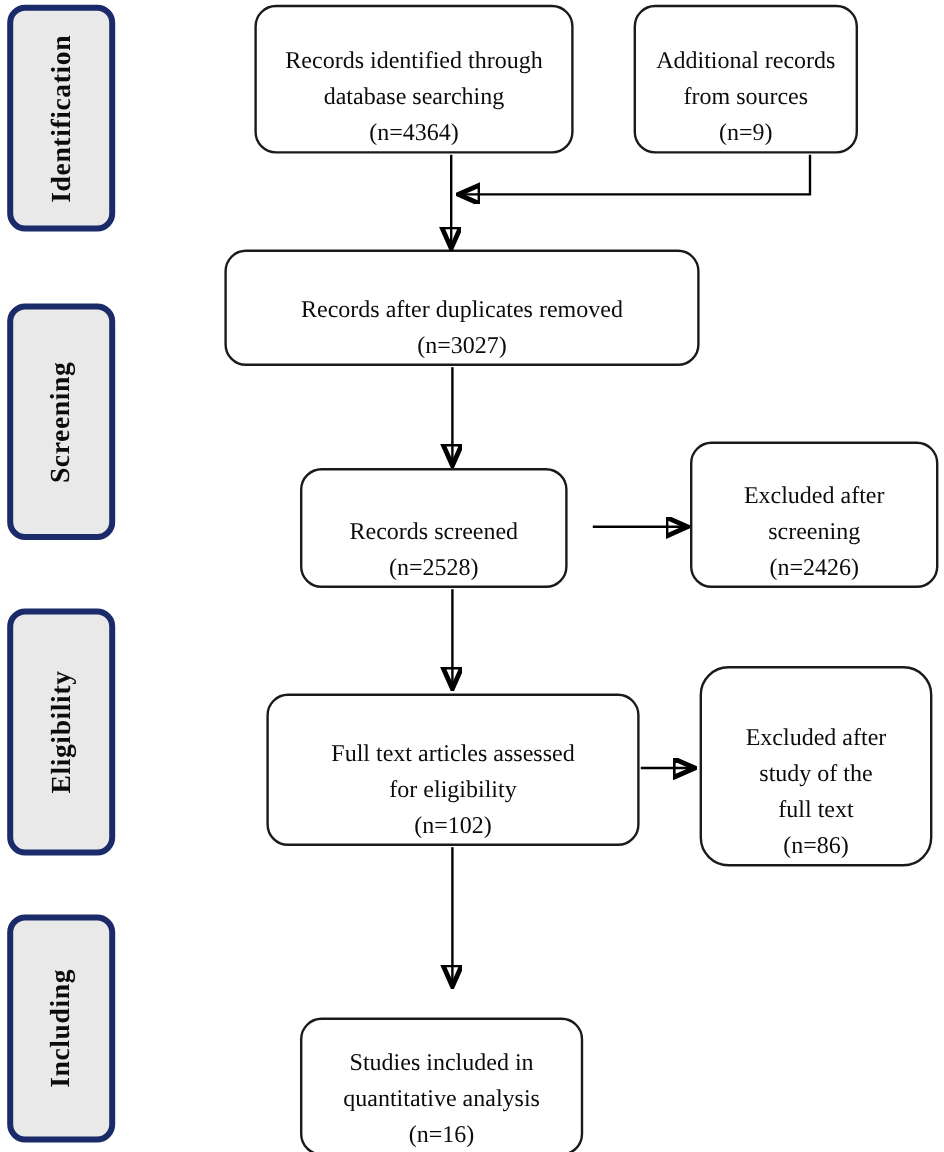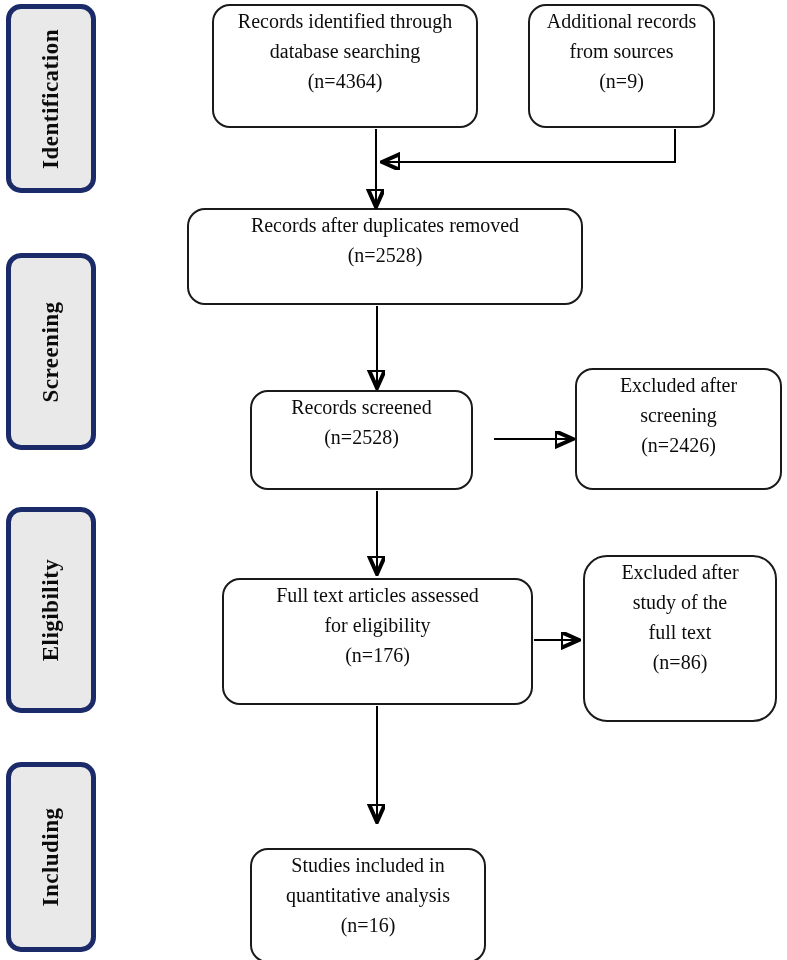--- a/index.html
+++ b/index.html
@@ -39,21 +39,21 @@
   }
 
   
   .fbox {
     position: absolute;
     box-sizing: border-box;
     background: var(--box-fill, #ffffff);
     border: 2px solid var(--box-border, #1a1a1a);
     border-radius: 18px;
     display: flex;
-    align-items: flex-start;
+    align-items: flex-end;
     justify-content: center;
     text-align: center;
   }
   .fbox-text {
     display: block;
     width: 100%;
     white-space: pre-line;
     font-size: 20px;
     line-height: 1.5;
     color: #0c0c0c;
@@ -94,35 +94,35 @@
 database searching
 (n=4364)</span>
   </div>
   <div class="fbox" style="left:528px;top:4px;width:187px;height:124px">
     <span class="fbox-text">Additional records
 from sources
 (n=9)</span>
   </div>
   <div class="fbox" style="left:187px;top:208px;width:396px;height:97px">
     <span class="fbox-text">Records after duplicates removed
-(n=2528)</span>
+(n=3027)</span>
   </div>
   <div class="fbox" style="left:250px;top:390px;width:223px;height:100px">
     <span class="fbox-text">Records screened
 (n=2528)</span>
   </div>
   <div class="fbox" style="left:575px;top:368px;width:207px;height:122px">
     <span class="fbox-text">Excluded after
 screening
 (n=2426)</span>
   </div>
   <div class="fbox" style="left:222px;top:578px;width:311px;height:127px">
     <span class="fbox-text">Full text articles assessed
 for eligibility
-(n=176)</span>
+(n=102)</span>
   </div>
   <div class="fbox" style="left:583px;top:555px;width:194px;height:167px;border-radius:24px">
     <span class="fbox-text">Excluded after
 study of the
 full text
 (n=86)</span>
   </div>
   <div class="fbox" style="left:250px;top:848px;width:236px;height:115px">
     <span class="fbox-text">Studies included in
 quantitative analysis

